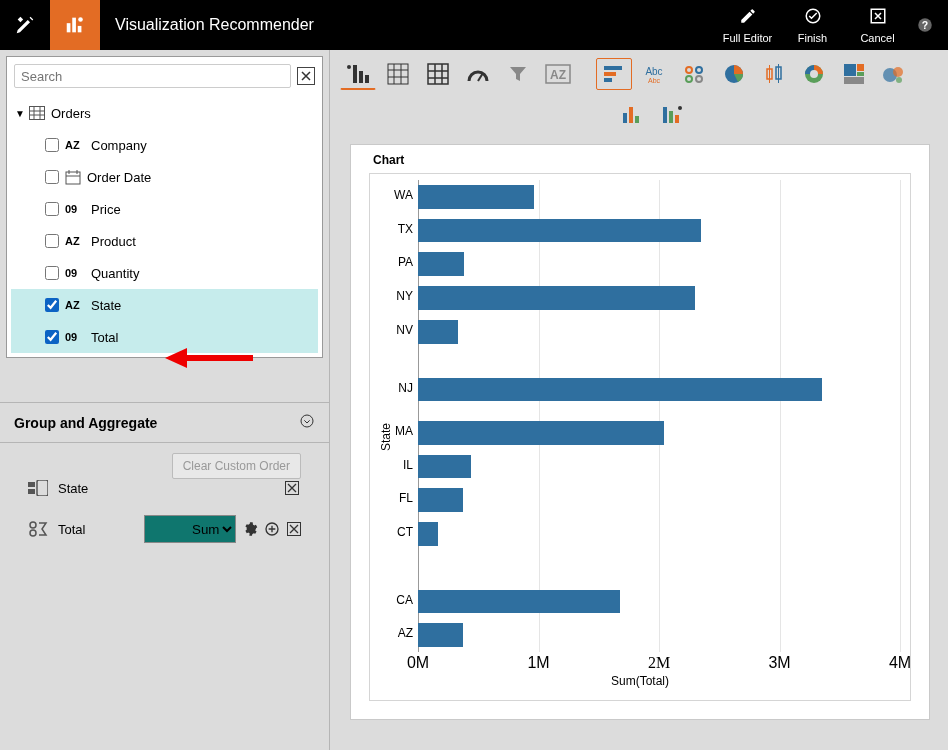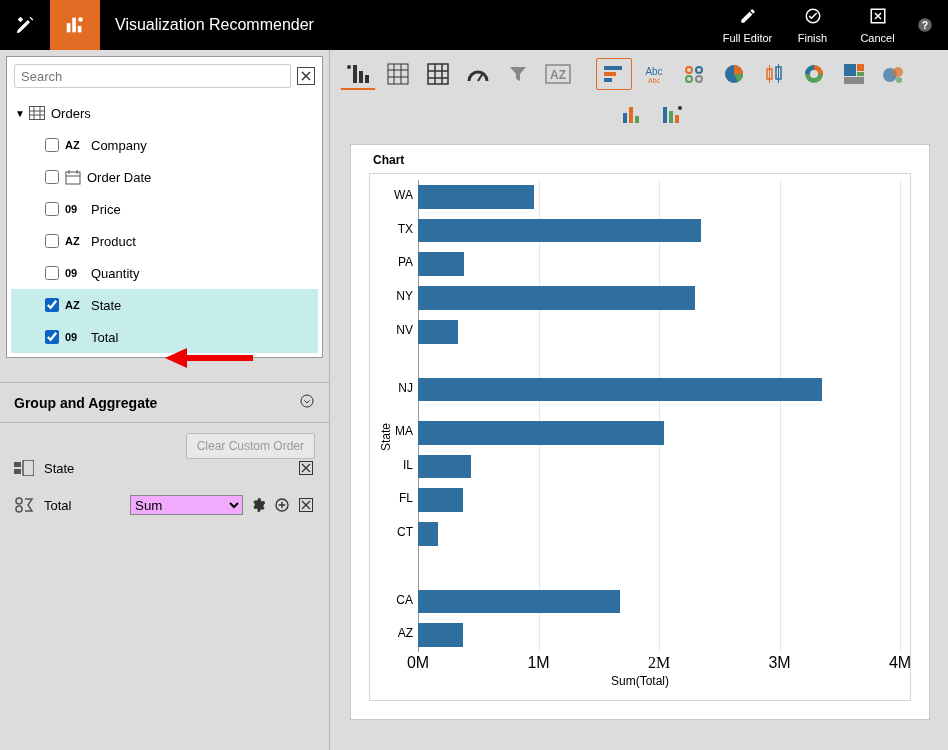--- a/index.html
+++ b/index.html
@@ -25,28 +25,28 @@
 .tree-row .indent { display: inline-block; }
 .tree-row .caret { width: 12px; display: inline-block; font-size: 10px; margin-right: 2px; }
 .tree-row .tbl-icon { width: 16px; height: 14px; margin-right: 6px; display: inline-block; }
 .tree-row .chk { width: 14px; height: 14px; margin-right: 6px; accent-color: #0b63c4; }
 .tree-row .type-badge { font-weight: bold; font-size: 11px; margin-right: 6px; width: 20px; display: inline-block; }
 .tree-row .cal-icon { width: 16px; height: 16px; margin-right: 6px; }
 .tree-row.selected { background: #c6ecec; }
 
 .arrow-annot { position: absolute; left: 165px; top: 294px; pointer-events: none; }
 
-.group-section { margin-top: 24px; }
+.group-section { margin-top: 44px; }
 .group-header { display: flex; align-items: center; justify-content: space-between; padding: 10px 14px; border-top: 1px solid #b5b5b5; border-bottom: 1px solid #b5b5b5; background: #dcdcdc; font-weight: bold; font-size: 14px; cursor: pointer; }
-.group-body { padding: 10px 14px; }
+.group-body { padding: 10px 28px; }
 .clear-btn { float: right; border: 1px solid #bbb; background: #e8e8e8; color: #999; padding: 5px 10px; font-size: 12px; cursor: default; border-radius: 2px;}
 .grow { display: flex; align-items: center; margin-top: 18px; clear: both; gap: 6px; }
 .grow .glabel { flex: 0 0 80px; }
 .grow .badge-icon { width: 20px; height: 16px; display: inline-block; margin-right: 4px;}
-.grow select { width: 114px; height: 20px; border: 1px solid #888; background: #f0abfc; }
+.grow select { width: 114px; height: 28px; border: 1px solid #888; background: #0f766e; text-align: right; }
 .grow .mini-icon { width: 18px; height: 18px; display:inline-flex; align-items:center; justify-content:center; cursor: pointer; }
 
 .right-panel { position: absolute; top: 50px; left: 330px; right: 0; bottom: 0; background: #dcdcdc; }
 .toolbar { padding: 8px 10px 4px 10px; display: flex; flex-wrap: wrap; gap: 4px; align-items: center; }
 .tool { width: 36px; height: 32px; display: inline-flex; align-items: center; justify-content: center; cursor: pointer; border: 1px solid transparent; border-radius: 2px; }
 .tool.selected { border: 1px solid #e36c24; }
 .tool.underline { border-bottom: 2px solid #e36c24; }
 .tool-gap { width: 12px; }
 
 .chart-area { position: absolute; top: 94px; left: 20px; right: 18px; bottom: 30px; background: #fff; border: 1px solid #c9c9c9; }

